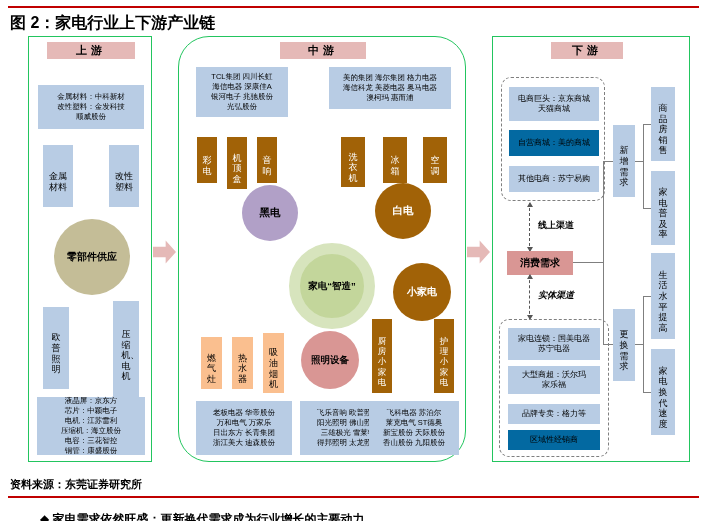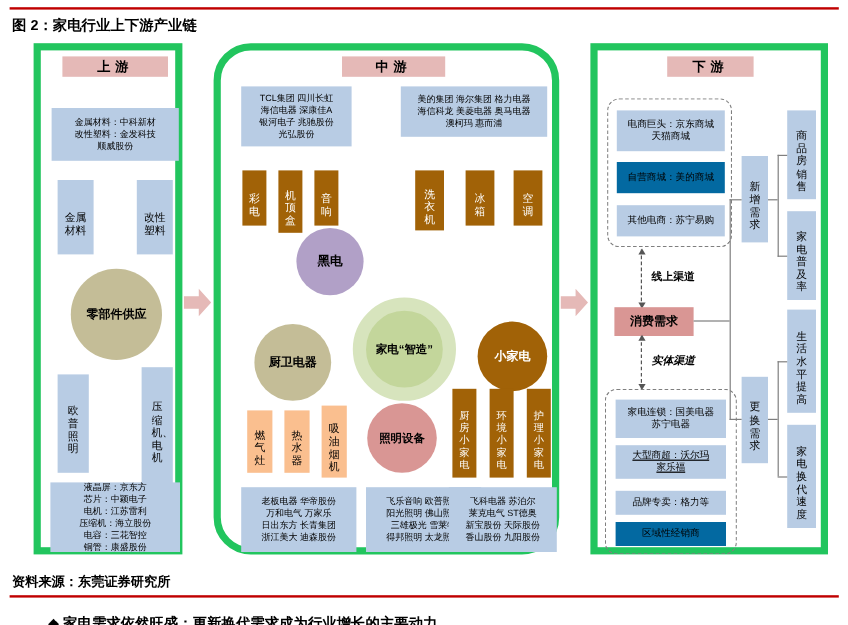--- a/index.html
+++ b/index.html
@@ -1,19 +1,19 @@
 <!DOCTYPE html>
 <html><head>
 <meta charset="utf-8">
 <style>
   html,body{margin:0;padding:0;background:#fff;}
   #page{position:relative;width:707px;height:521px;background:#fff;overflow:hidden;
         font-family:"Liberation Sans","DejaVu Sans",sans-serif;color:#000;}
   .box{position:absolute;display:flex;align-items:center;justify-content:center;text-align:center;box-sizing:border-box;}
-  .panel{position:absolute;border:6px solid #22c55e;background:#fff;box-sizing:border-box;}
+  .panel{position:absolute;border:1px solid #22c55e;background:#fff;box-sizing:border-box;}
   .hdr{background:#e5b9b7;font-weight:bold;font-size:11px;letter-spacing:4px;}
   .blue{background:#b8cce4;}
   .teal{background:#a16207;color:#fff;}
   .lteal{background:#0369a1;color:#000;}
   .olive{background:#c4bd97;}
   .salmon{background:#d99694;}
   .orange{background:#fabf8f;}
   .purple{background:#b1a0c7;}
   .circ{border-radius:50%;}
   .sm{font-size:7.5px;line-height:1.32;white-space:pre-line;}
@@ -26,21 +26,21 @@
   .rule{position:absolute;height:2px;background:#c00000;}
   .cline{position:absolute;background:#7f7f7f;}
   .dashed-box{position:absolute;border:1px dashed #7f7f7f;border-radius:10px;box-sizing:border-box;}
   .flow-arrow{position:absolute;background:#e5b9b7;
     clip-path:polygon(0 30%,55% 30%,55% 6%,100% 50%,55% 94%,55% 70%,0 70%);}
   .dconn{position:absolute;width:0;border-left:1px dashed #555;}
   .ah{position:absolute;width:0;height:0;border-left:3px solid transparent;border-right:3px solid transparent;}
   .ah-up{border-bottom:5px solid #555;left:-3.5px;top:-1px;}
   .ah-down{border-top:5px solid #555;left:-3.5px;bottom:-1px;}
   .chan-label{position:absolute;font-size:9px;font-weight:bold;}
-  .title{position:absolute;font-size:12px;font-weight:bold;}
+  .title{position:absolute;font-size:16px;font-weight:bold;}
   .source{position:absolute;font-size:11px;font-weight:bold;}
   .footnote{position:absolute;font-size:12px;font-weight:bold;white-space:nowrap;}
 </style>
 </head>
 <body>
 
 <div id="page">
 
   <div class="rule" style="left:8px;top:6px;width:691px;"></div>
   <div class="title" style="left:10px;top:13px;">图 2：家电行业上下游产业链</div>
@@ -112,25 +112,25 @@
     <div class="box teal vbox v1 f9" style="left:204px;top:100px;width:24px;height:46px;">
       <span>冰箱</span>
     </div>
     <div class="box teal vbox v1 f9" style="left:244px;top:100px;width:24px;height:46px;">
       <span>空调</span>
     </div>
 
     <div class="box purple circ bold f105" style="left:63px;top:148px;width:56px;height:56px;">
       <span>黑电</span>
     </div>
+    <div class="box teal circ bold f105" style="left:196px;top:146px;width:56px;height:56px;">
+      <span>白电</span>
+    </div>
     <div class="box circ bold f105" style="left:110px;top:206px;width:86px;height:86px;background:#c3d69b;border:11px solid #d7e4bd;">
       <span style="font-size:9.5px;">家电“智造”</span>
-    </div>
-    <div class="box olive circ bold f10" style="left:28px;top:228px;width:64px;height:64px;">
-      <span>厨卫电器</span>
     </div>
     <div class="box teal circ bold f10" style="left:214px;top:226px;width:58px;height:58px;">
       <span>小家电</span>
     </div>
     <div class="box salmon circ bold" style="left:122px;top:294px;width:58px;height:58px;">
       <span style="font-size:9.5px;">照明设备</span>
     </div>
 
     <div class="box orange vbox v1 f9" style="left:22px;top:300px;width:21px;height:52px;">
       <span>燃气灶</span>
@@ -151,23 +151,20 @@
     <div class="box blue" style="left:121px;top:364px;width:96px;height:54px;">
       <span class="sm">飞乐音响 欧普照明
 阳光照明 佛山照明
 三雄极光 雪莱特
 得邦照明 太龙照明</span>
     </div>
 
     <div class="box teal vbox v1 f85" style="left:193px;top:282px;width:20px;height:74px;">
       <span>厨房小家电</span>
     </div>
-    <div class="box teal vbox v1 f85" style="left:224px;top:282px;width:20px;height:74px;">
-      <span>环境小家电</span>
-    </div>
     <div class="box teal vbox v1 f85" style="left:255px;top:282px;width:20px;height:74px;">
       <span>护理小家电</span>
     </div>
     <div class="box blue" style="left:190px;top:364px;width:90px;height:54px;">
       <span class="sm">飞科电器 苏泊尔
 莱克电气 ST德奥
 新宝股份 天际股份
 香山股份 九阳股份</span>
     </div>
   </div>
@@ -206,21 +203,21 @@
       <div class="ah ah-up"></div>
         <div class="ah ah-down"></div>
     </div>
     <div class="chan-label" style="left:45px;top:252px;font-style:italic;">实体渠道</div>
 
     <div class="dashed-box" style="left:6px;top:282px;width:110px;height:138px;">
       <div class="box blue" style="left:8px;top:8px;width:92px;height:32px;">
         <span class="sm8">家电连锁：国美电器
 苏宁电器</span>
       </div>
-      <div class="box blue" style="left:8px;top:46px;width:92px;height:28px;text-decoration:underline;">
+      <div class="box blue" style="left:8px;top:46px;width:92px;height:28px;">
         <span class="sm8">大型商超：沃尔玛
 家乐福</span>
       </div>
       <div class="box blue" style="left:8px;top:84px;width:92px;height:20px;">
         <span class="sm8">品牌专卖：格力等</span>
       </div>
       <div class="box lteal" style="left:8px;top:110px;width:92px;height:20px;">
         <span class="sm8">区域性经销商</span>
       </div>
     </div>

